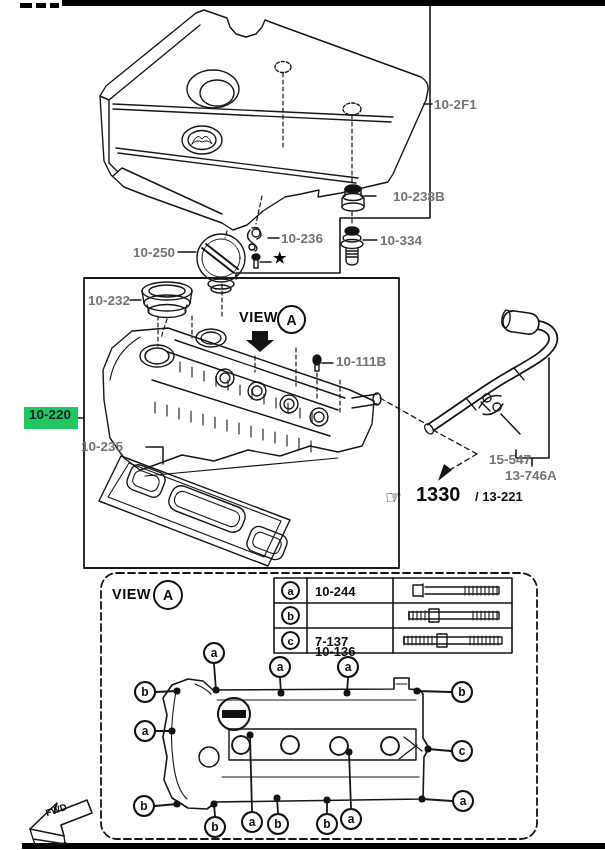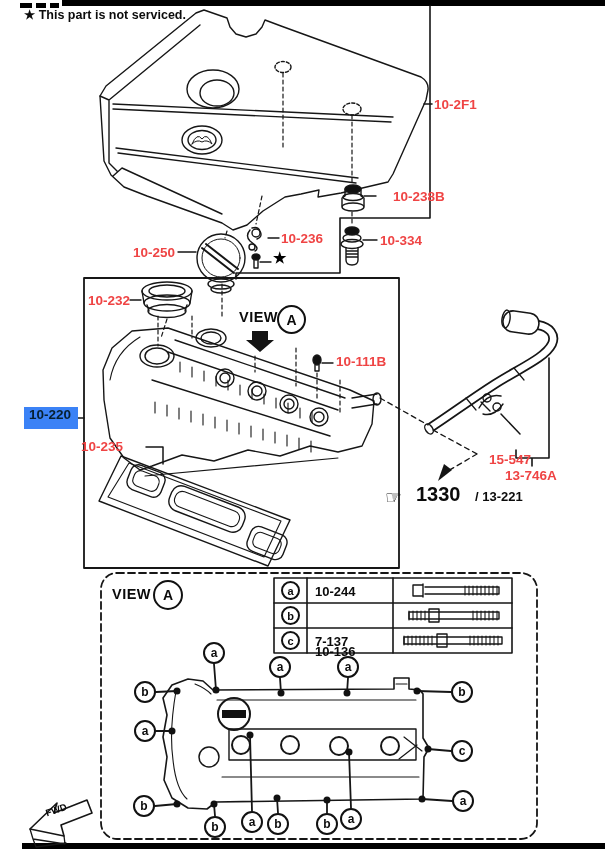--- a/index.html
+++ b/index.html
@@ -1,19 +1,19 @@
 <!DOCTYPE html>
 <html><head>
 <meta charset="utf-8">
 <style>
   html,body{margin:0;padding:0;background:#888;}
   #page{position:relative;width:605px;height:850px;background:#ffffff;overflow:hidden;
         font-family:"Liberation Sans",sans-serif;color:#0b0b0b;}
   svg{position:absolute;left:0;top:0;}
-  .lbl{position:absolute;font:600 13.5px "Liberation Sans",sans-serif;color:#ef4444;white-space:nowrap;}
+  .lbl{position:absolute;font:600 13.5px "Liberation Sans",sans-serif;color:#737373;white-space:nowrap;}
   .star{position:absolute;font:600 15px "Liberation Sans",sans-serif;color:#000;}
   .notice{position:absolute;left:24px;top:7px;font:600 12.5px "Liberation Sans",sans-serif;}
   .viewword{position:absolute;font:700 14.5px "Liberation Sans",sans-serif;letter-spacing:.5px;}
   .circA{position:absolute;border:2px solid #111;border-radius:50%;background:#fff;
          display:flex;align-items:center;justify-content:center;font:700 14px "Liberation Sans",sans-serif;}
   .hl{position:absolute;left:24px;top:407px;width:54px;height:22px;line-height:22px;
       padding-left:5px;box-sizing:border-box;font:600 13.5px "Liberation Sans",sans-serif;color:#062030;}
   .co{position:absolute;width:22px;height:22px;border:2px solid #111;border-radius:50%;background:#fff;
       display:flex;align-items:center;justify-content:center;font:700 12px "Liberation Sans",sans-serif;box-sizing:border-box;}
   .tblletter{position:absolute;width:19px;height:19px;border:2px solid #111;border-radius:50%;background:#fff;
@@ -233,31 +233,30 @@
           <circle cx="349" cy="752" r="3.5"></circle>
     </g>
 
     <g stroke-width="1.6">
       <path d="M30,829 L57,803 L54,813 L87,800 L92,813 L61,825 L64,836 Z" fill="#fff"></path>
       <path d="M30,829 L33,839 L65,844 L64,836 M33,839 L36,847 L66,843" stroke-width="1.3"></path>
     </g>
   </g>
 </svg>
 
-<div class="notice">★ This part is not serviced.</div>
 
 <div class="lbl" style="left:434px;top:97px">10-2F1</div>
 <div class="lbl" style="left:393px;top:189px">10-238B</div>
 <div class="lbl" style="left:380px;top:233px">10-334</div>
 <div class="lbl" style="left:133px;top:245px">10-250</div>
 <div class="lbl" style="left:281px;top:231px">10-236</div>
 <div class="star" style="left:273px;top:249px">★</div>
 <div class="lbl" style="left:88px;top:293px">10-232</div>
 <div class="lbl" style="left:336px;top:354px">10-111B</div>
-<div class="hl" style="background: #3b82f6;">10-220</div>
+<div class="hl" style="background: #22c55e;">10-220</div>
 <div class="lbl" style="left:81px;top:439px">10-235</div>
 <div class="lbl" style="left:489px;top:452px">15-547</div>
 <div class="lbl" style="left:505px;top:468px">13-746A</div>
 
 <div class="refhand">☞</div>
 <div class="refbig">1330</div>
 <div class="refsuf">/ 13-221</div>
 
 <div class="viewword" style="left:239px;top:309px">VIEW</div>
 <div class="circA" style="left:277px;top:305px;width:25px;height:25px">

